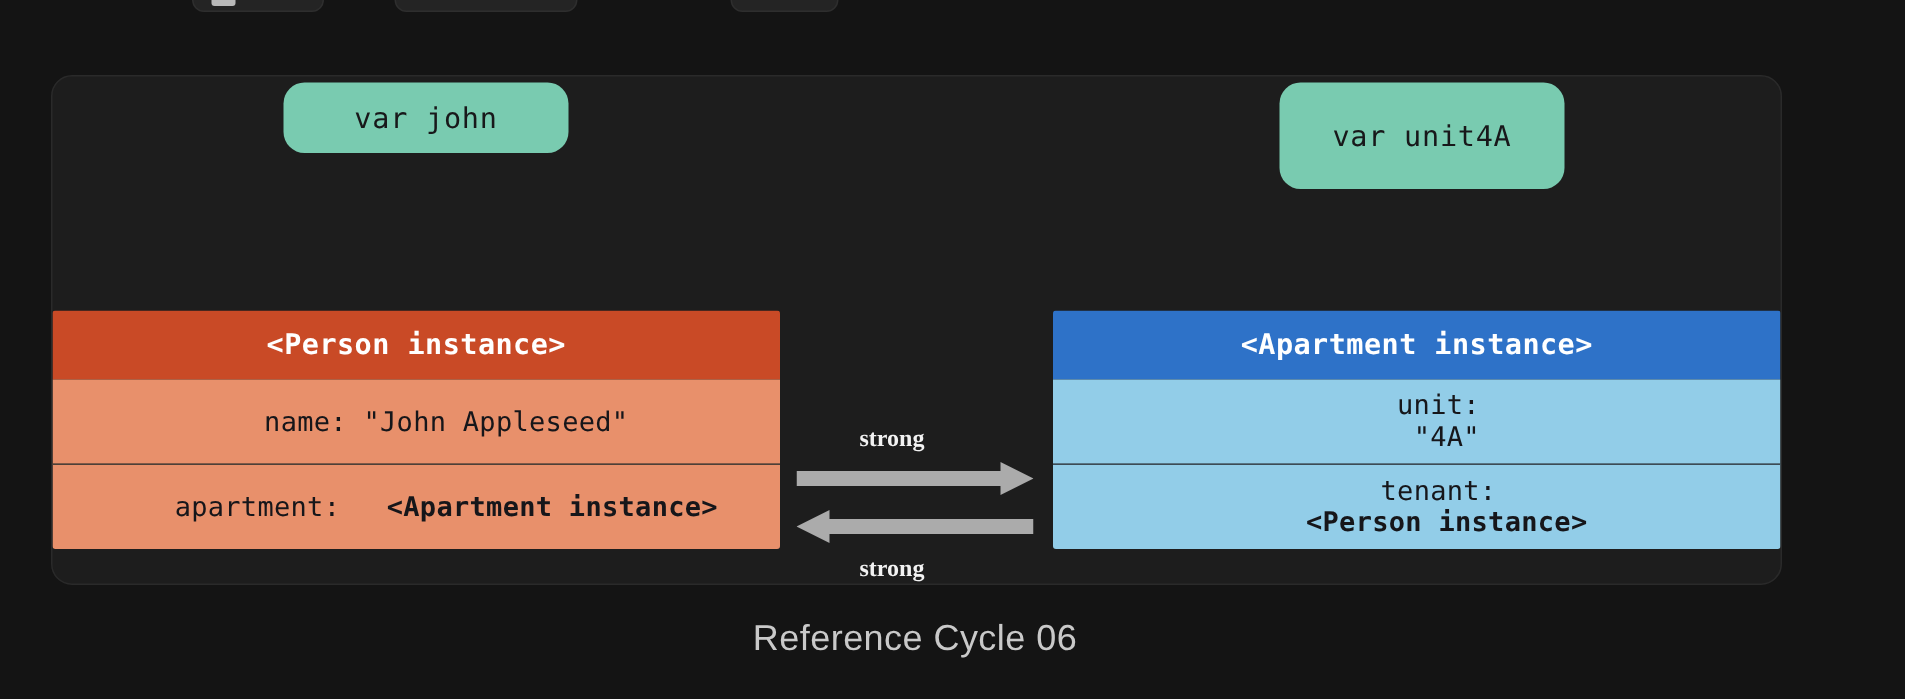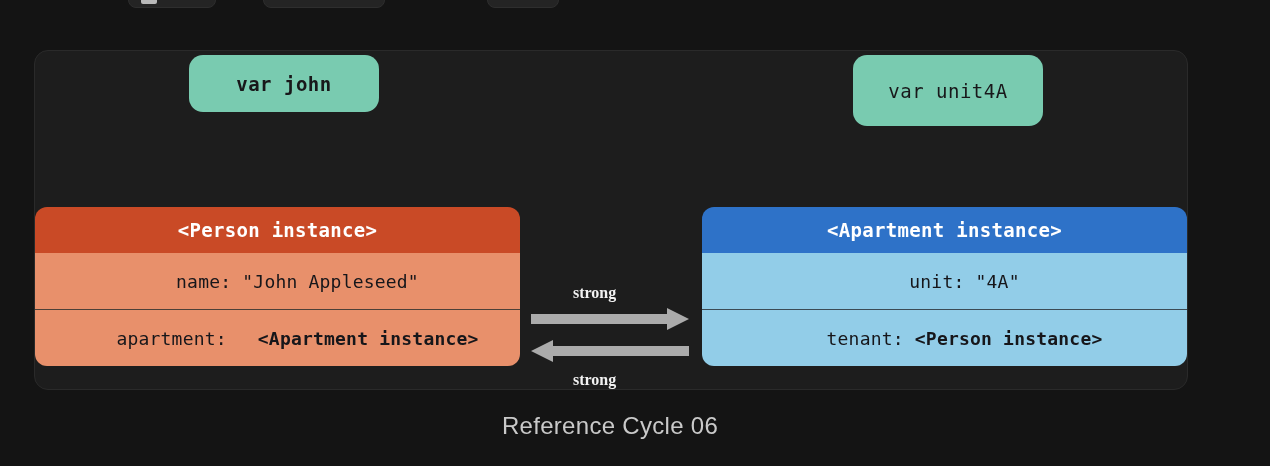--- a/index.html
+++ b/index.html
@@ -51,21 +51,21 @@
     justify-content: center;
     color: #18181a;
     font-family: "DejaVu Sans Mono", monospace;
     font-size: 19px;
     letter-spacing: 0.5px;
   }
 
   
   .card {
     position: absolute;
-    border-radius: 12px;
+    border-radius: 2px;
     overflow: hidden;
     box-sizing: border-box;
   }
   .card-header {
     height: 46px;
     display: flex;
     align-items: center;
     justify-content: center;
     color: #ffffff;
     font-family: "DejaVu Sans Mono", monospace;
@@ -92,21 +92,21 @@
     font-weight: bold;
   }
 
   
   .card-person .card-header { background: #c94a26; }
   .card-person .card-row    { background: #e8906b; }
   .card-person .card-row.divider { border-top-color: #4d4038; gap: 20px; }
 
   
   .card-apartment .card-header { background: #2e72c8; }
-  .card-apartment .card-row    { background: #92cde8; }
+  .card-apartment .card-row    { background: #92cde8; flex-direction: column; }
   .card-apartment .card-row.divider { border-top-color: #3c4b55; text-align: right; }
   .arrow-label {
     position: absolute;
     color: #f2f2f2;
     font-size: 16px;
     font-weight: bold;
     font-family: Liberation Serif, serif;
     white-space: nowrap;
   }
   .arrow-svg { position: absolute; }
@@ -130,21 +130,21 @@
 <div id="top-chips">
     <div class="top-chip" style="left: 128px; top: -16px; width: 86px; height: 22px;">
       <div class="top-chip-dot" style="left: 12px; top: 13px; width: 16px; height: 6px;"></div>
     </div>
     <div class="top-chip" style="left: 263px; top: -16px; width: 120px; height: 22px;"></div>
     <div class="top-chip" style="left: 487px; top: -16px; width: 70px; height: 22px;"></div>
   </div>
 
 <div class="panel">
   <div id="vars">
-      <div class="var-pill" style="left: 154px; top: 4px; width: 190px; height: 57px; background: rgb(121, 203, 176); font-weight: bold;">
+      <div class="var-pill" style="left: 154px; top: 4px; width: 190px; height: 47px; background: rgb(121, 203, 176);">
         <span>var john</span>
       </div>
       <div class="var-pill" style="left: 818px; top: 4px; width: 190px; height: 71px; background: rgb(121, 203, 176);">
         <span>var unit4A</span>
       </div>
     </div>
   <div id="cards">
       <div class="card card-person" style="left: 0px; top: 156px; width: 485px;">
         <div class="card-header" style="background: rgb(201, 74, 38);">&lt;Person instance&gt;</div>
         <div class="card-row" style="background: rgb(232, 144, 107);"><span>name: </span><span>"John Appleseed"</span></div>

